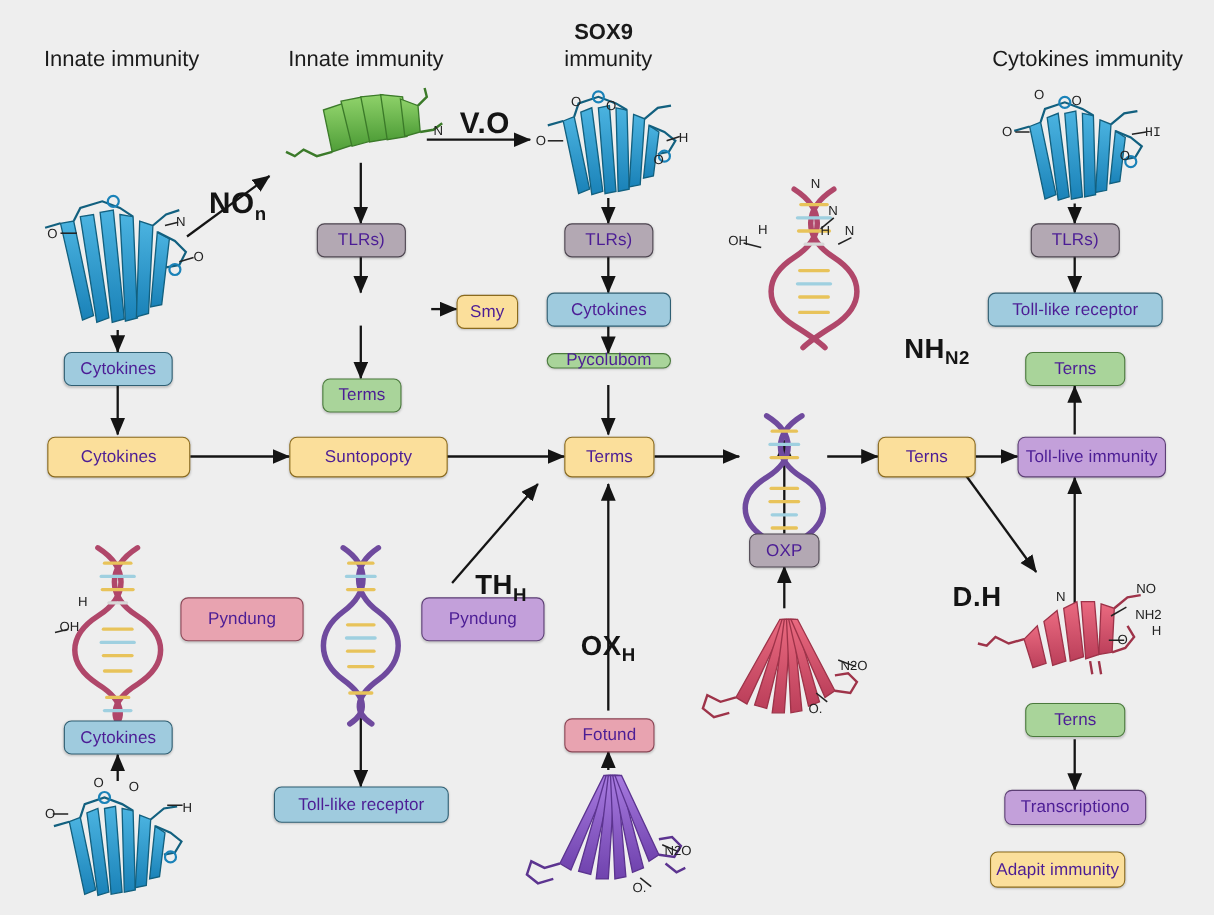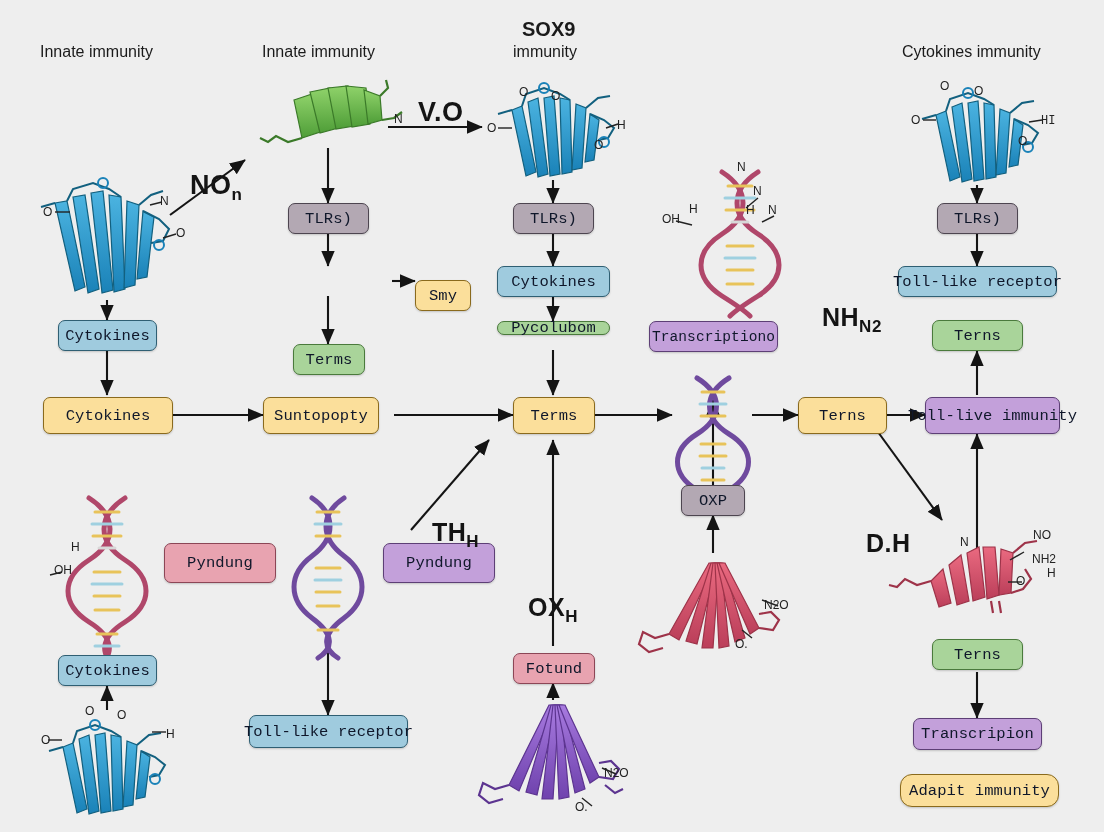--- a/index.html
+++ b/index.html
@@ -12,35 +12,34 @@
   }
   #canvas{position:absolute;inset:0;width:1104px;height:832px;}
   svg.layer{position:absolute;left:0;top:0;width:1104px;height:832px;pointer-events:none;}
   .node{
     position:absolute;
     box-sizing:border-box;
     display:flex;align-items:center;justify-content:center;
     border-radius:7px;
     border:1.6px solid #3a3a3a;
     font-size:15.5px;
-    color:#0f172a;
+    color:#4c1d95;
     white-space:nowrap;
     box-shadow:0 1px 2px rgba(0,0,0,.18);
     letter-spacing:.1px;
-    font-family:Liberation Mono, monospace;
   }
   .n-blue  {background:#9fcbde;border-color:#2f5f73;}
   .n-yellow{background:#fbdf9b;border-color:#8a6a1d;}
   .n-green {background:#a9d49a;border-color:#4a7a3c;}
   .n-gray  {background:#b3a8b3;border-color:#4d4550;}
   .n-purple{background:#c3a0da;border-color:#5d3f76;}
   .n-pink  {background:#e8a3b0;border-color:#8c4656;}
   .header{
     position:absolute;
-    font-size:16px;color:#1a1a1a;
+    font-size:20px;color:#1a1a1a;
     white-space:nowrap;
     text-align:center;
   }
   .header.big{font-size:20px;font-weight:600;}
   .alabel{
     position:absolute;
     font-size:27px;font-weight:700;color:#141414;
     white-space:nowrap;letter-spacing:.5px;
   }
   .alabel sub{font-size:17px;font-weight:700;}
@@ -369,58 +368,57 @@
   <div class="header" style="left:40px;top:43px;">Innate immunity</div>
   <div class="header" style="left:262px;top:43px;">Innate immunity</div>
   <div class="header big" style="left:522px;top:18px;">SOX9</div>
   <div class="header" style="left:513px;top:43px;">immunity</div>
   <div class="header" style="left:902px;top:43px;">Cytokines immunity</div>
 
   <div class="node n-blue" style="left:58px;top:320px;width:99px;height:31px;">Cytokines</div>
   <div class="node n-yellow" style="left:43px;top:397px;width:130px;height:37px;">Cytokines</div>
 
   <div class="node n-gray" style="left:288px;top:203px;width:81px;height:31px;">TLRs)</div>
-  <div class="node n-yellow" style="left:415px;top:280px;width:56px;height:31px;">Smy</div>
+  <div class="node n-yellow" style="left:415px;top:268px;width:56px;height:31px;">Smy</div>
   <div class="node n-green" style="left:293px;top:344px;width:72px;height:31px;">Terms</div>
-  <div class="node n-yellow" style="left:263px;top:397px;width:116px;height:37px;">Suntopopty</div>
+  <div class="node n-yellow" style="left:263px;top:397px;width:144px;height:37px;">Suntopopty</div>
 
   <div class="node n-gray" style="left:513px;top:203px;width:81px;height:31px;">TLRs)</div>
   <div class="node n-blue" style="left:497px;top:266px;width:113px;height:31px;">Cytokines</div>
   <div class="node n-green" style="left:497px;top:321px;width:113px;height:14px;">Pycolubom</div>
   <div class="node n-yellow" style="left:513px;top:397px;width:82px;height:37px;">Terms</div>
   <div class="node n-pink" style="left:513px;top:653px;width:82px;height:31px;">Fotund</div>
 
-  <div class="node n-purple" style="left:649px;top:321px;width:129px;height:31px;font-size:14.5px;">Transcriptiono</div>
   <div class="node n-gray" style="left:681px;top:485px;width:64px;height:31px;">OXP</div>
 
   <div class="node n-yellow" style="left:798px;top:397px;width:89px;height:37px;">Terns</div>
   <div class="node n-purple" style="left:925px;top:397px;width:135px;height:37px;">Toll-live immunity</div>
 
   <div class="node n-gray" style="left:937px;top:203px;width:81px;height:31px;">TLRs)</div>
   <div class="node n-blue" style="left:898px;top:266px;width:159px;height:31px;">Toll-like receptor</div>
   <div class="node n-green" style="left:932px;top:320px;width:91px;height:31px;">Terns</div>
   <div class="node n-green" style="left:932px;top:639px;width:91px;height:31px;">Terns</div>
-  <div class="node n-purple" style="left:913px;top:718px;width:129px;height:32px;">Transcripion</div>
-  <div class="node n-yellow" style="left:900px;top:774px;width:159px;height:33px;border-radius:12px;">Adapit immunity</div>
+  <div class="node n-purple" style="left:913px;top:718px;width:129px;height:32px;">Transcriptiono</div>
+  <div class="node n-yellow" style="left:900px;top:774px;width:123px;height:33px;">Adapit immunity</div>
 
   <div class="node n-pink" style="left:164px;top:543px;width:112px;height:40px;">Pyndung</div>
   <div class="node n-purple" style="left:383px;top:543px;width:112px;height:40px;">Pyndung</div>
   <div class="node n-blue" style="left:58px;top:655px;width:99px;height:31px;">Cytokines</div>
   <div class="node n-blue" style="left:249px;top:715px;width:159px;height:33px;">Toll-like receptor</div>
 
   <div class="alabel" style="left:190px;top:170px;">
     <span>NO</span><sub>n</sub>
   </div>
   <div class="alabel" style="left:418px;top:97px;">
     <span>V.O</span>
   </div>
   <div class="alabel sm" style="left:432px;top:470px;">
     <span>TH</span><sub>H</sub>
   </div>
-  <div class="alabel sm" style="left:528px;top:545px;">
+  <div class="alabel sm" style="left:528px;top:525px;">
     <span>OX</span><sub>H</sub>
   </div>
   <div class="alabel sm" style="left:822px;top:255px;">
     <span>NH</span><sub>N2</sub>
   </div>
   <div class="alabel sm" style="left:866px;top:481px;">
     <span>D.H</span>
   </div>
 
   <div class="atom" style="left:43px;top:205px;">O</div>

